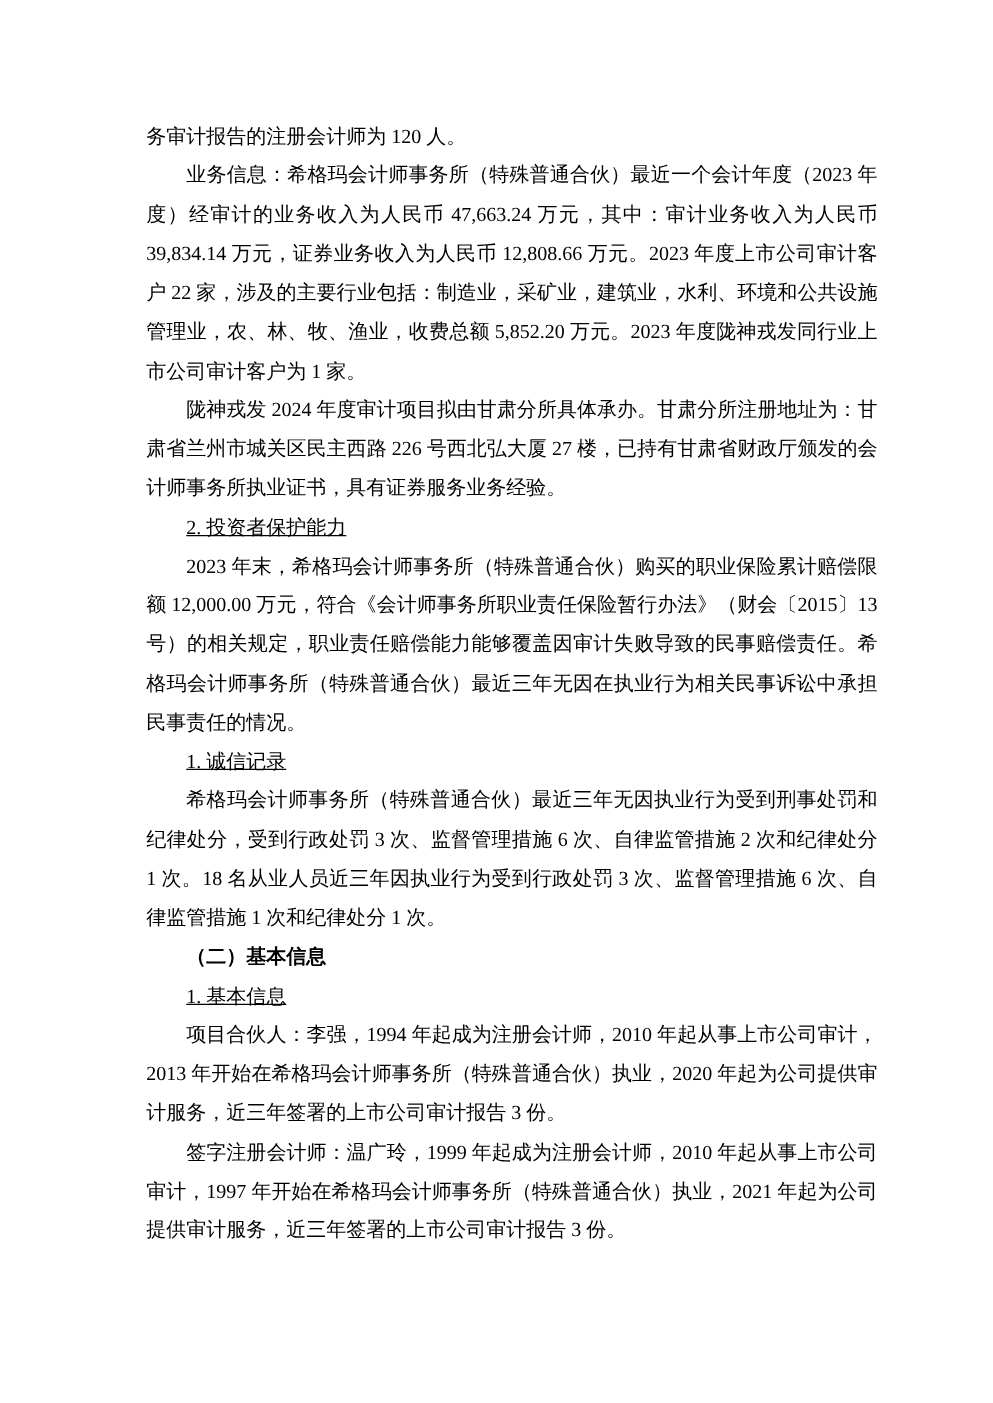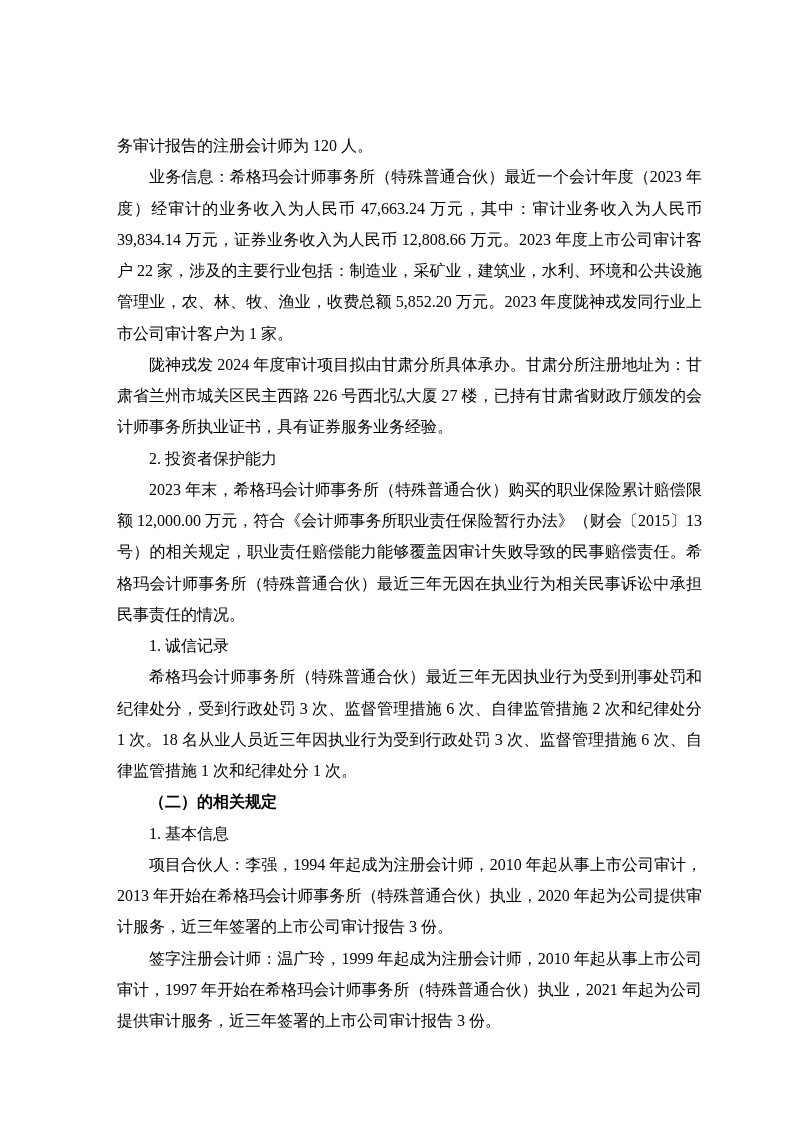--- a/index.html
+++ b/index.html
@@ -29,40 +29,40 @@
     line-height: 31.25px;
   }
   .doc-content p {
     margin: 0;
     padding: 0;
     text-align: justify;
     text-indent: 32px; 
   }
   p.continuation {
     text-indent: 0; 
-    margin-top: 36px;
   }
   p.heading-num {
     text-align: left;
+    text-decoration: underline;
   }
   p.heading-bold {
     text-align: left;
     font-weight: bold;
   }
 </style>
 </head>
 <body>
 
 <div class="page">
   <div class="doc-content">
     <p class="continuation">务审计报告的注册会计师为 120 人。</p>
     <p class="body">业务信息：希格玛会计师事务所（特殊普通合伙）最近一个会计年度（2023 年度）经审计的业务收入为人民币 47,663.24 万元，其中：审计业务收入为人民币 39,834.14 万元，证券业务收入为人民币 12,808.66 万元。2023 年度上市公司审计客户 22 家，涉及的主要行业包括：制造业，采矿业，建筑业，水利、环境和公共设施管理业，农、林、牧、渔业，收费总额 5,852.20 万元。2023 年度陇神戎发同行业上市公司审计客户为 1 家。</p>
     <p class="body">陇神戎发 2024 年度审计项目拟由甘肃分所具体承办。甘肃分所注册地址为：甘肃省兰州市城关区民主西路 226 号西北弘大厦 27 楼，已持有甘肃省财政厅颁发的会计师事务所执业证书，具有证券服务业务经验。</p>
     <p class="heading-num">2. 投资者保护能力</p>
     <p class="body">2023 年末，希格玛会计师事务所（特殊普通合伙）购买的职业保险累计赔偿限额 12,000.00 万元，符合《会计师事务所职业责任保险暂行办法》（财会〔2015〕13 号）的相关规定，职业责任赔偿能力能够覆盖因审计失败导致的民事赔偿责任。希格玛会计师事务所（特殊普通合伙）最近三年无因在执业行为相关民事诉讼中承担民事责任的情况。</p>
     <p class="heading-num">1. 诚信记录</p>
     <p class="body">希格玛会计师事务所（特殊普通合伙）最近三年无因执业行为受到刑事处罚和纪律处分，受到行政处罚 3 次、监督管理措施 6 次、自律监管措施 2 次和纪律处分 1 次。18 名从业人员近三年因执业行为受到行政处罚 3 次、监督管理措施 6 次、自律监管措施 1 次和纪律处分 1 次。</p>
-    <p class="heading-bold">（二）的相关规定</p>
+    <p class="heading-bold">（二）基本信息</p>
     <p class="heading-num">1. 基本信息</p>
     <p class="body">项目合伙人：李强，1994 年起成为注册会计师，2010 年起从事上市公司审计，2013 年开始在希格玛会计师事务所（特殊普通合伙）执业，2020 年起为公司提供审计服务，近三年签署的上市公司审计报告 3 份。</p>
     <p class="body">签字注册会计师：温广玲，1999 年起成为注册会计师，2010 年起从事上市公司审计，1997 年开始在希格玛会计师事务所（特殊普通合伙）执业，2021 年起为公司提供审计服务，近三年签署的上市公司审计报告 3 份。</p>
   </div>
 </div>
 
 </body></html>

